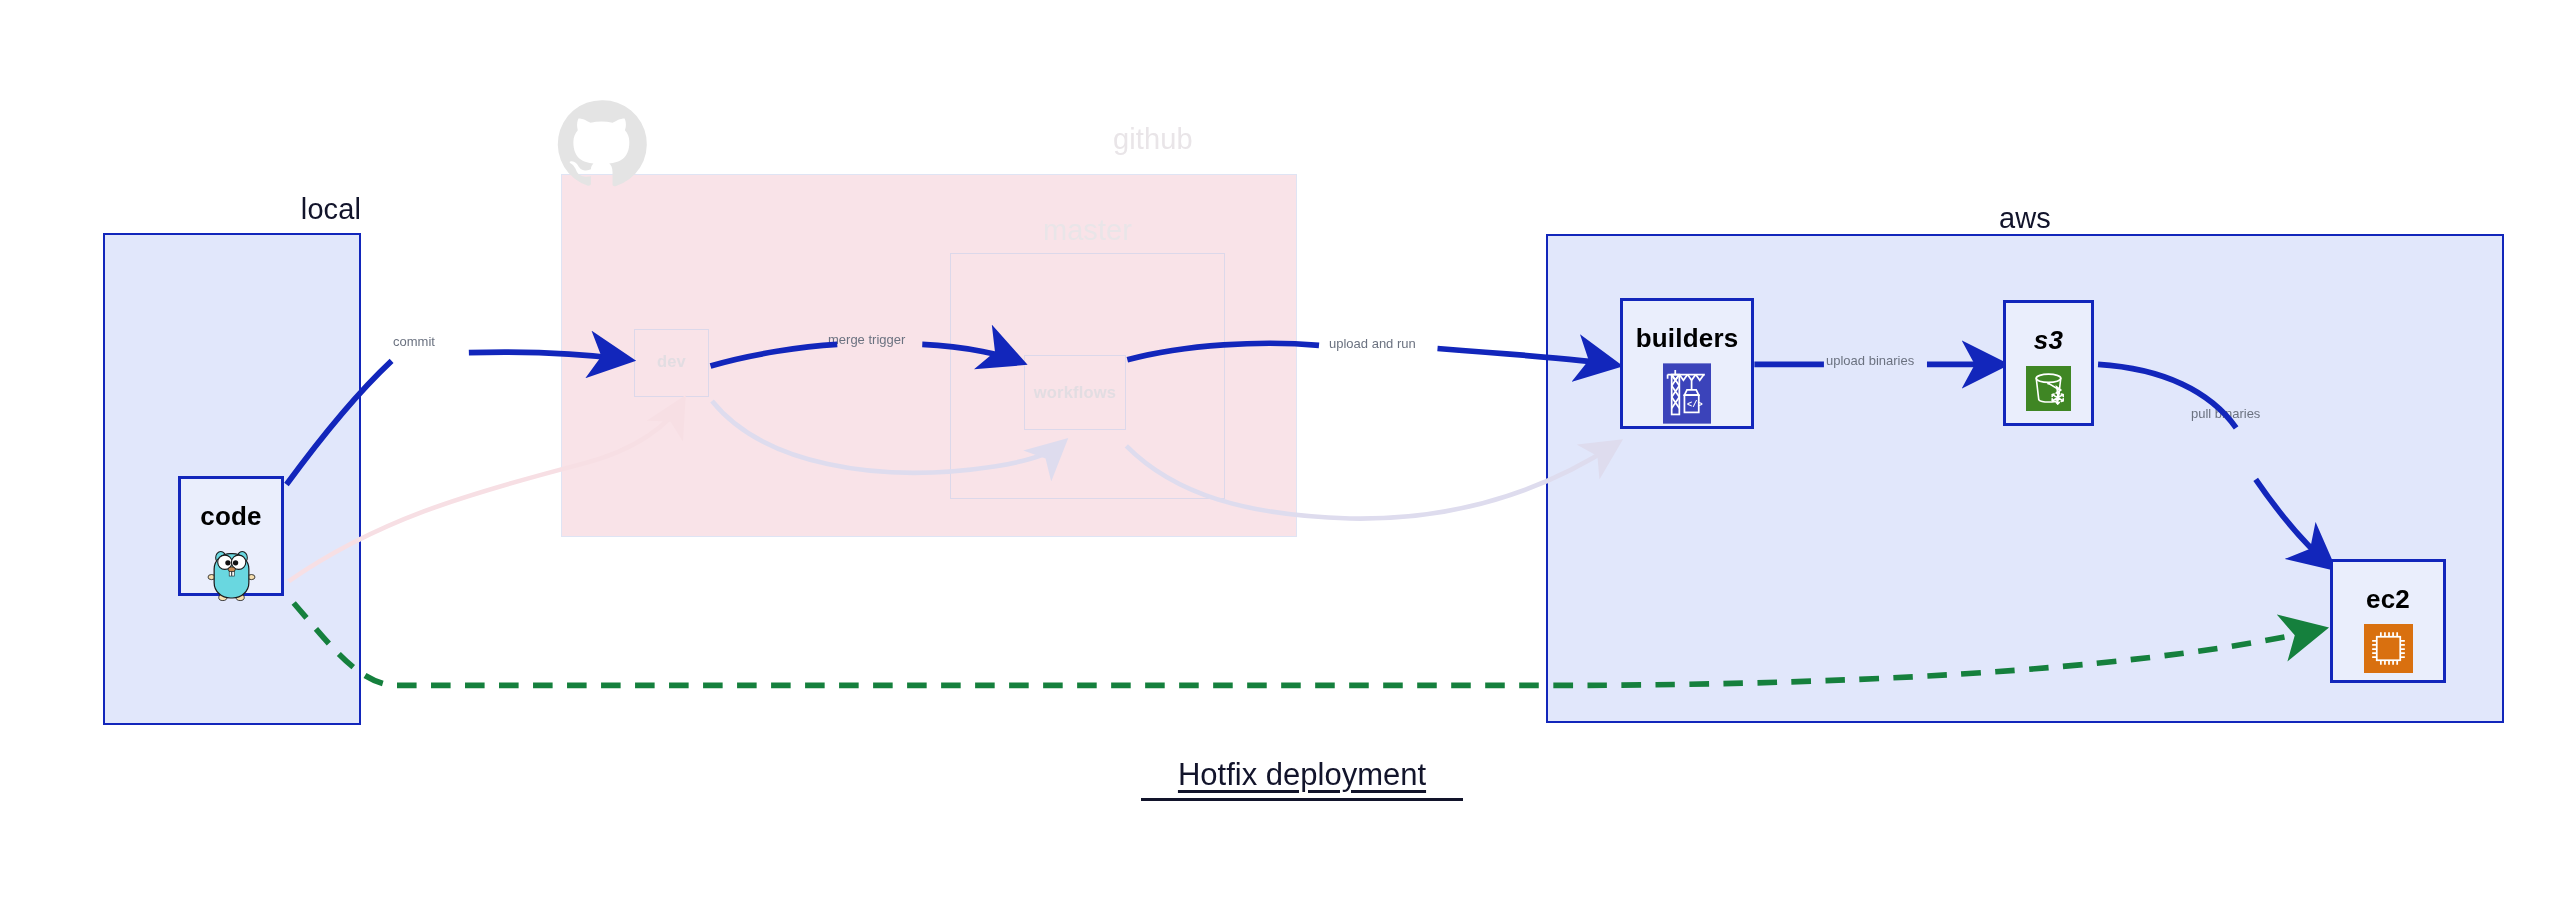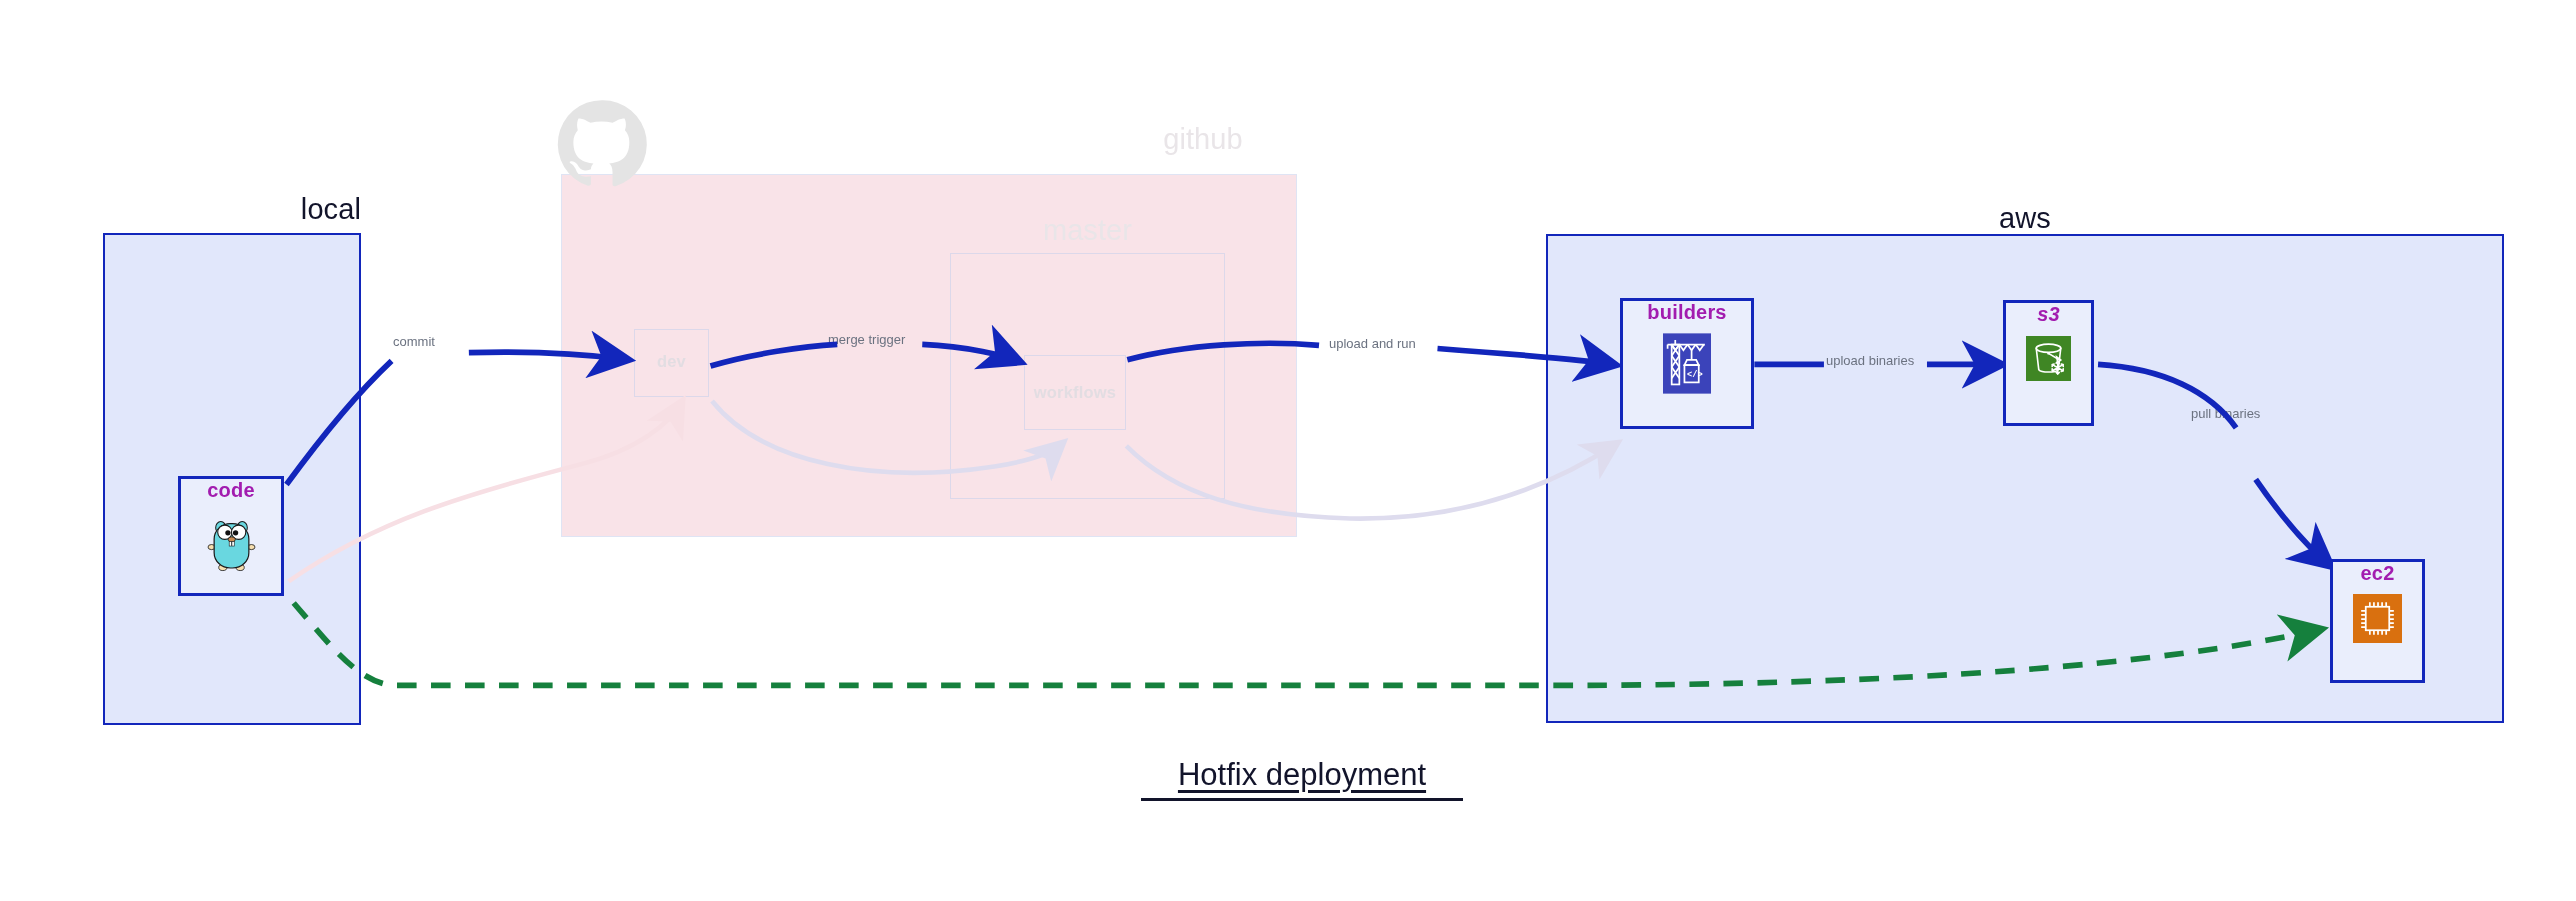--- a/index.html
+++ b/index.html
@@ -3,33 +3,33 @@
 <meta charset="utf-8">
 <style>
   html,body{margin:0;padding:0;background:#ffffff;}
   body{width:2604px;height:902px;font-family:"Liberation Sans",sans-serif;overflow:hidden;}
   #stage{position:relative;width:2604px;height:902px;background:#fff;}
   svg.layer{position:absolute;left:0;top:0;width:2604px;height:902px;overflow:visible;}
   .grp-label{position:absolute;font-size:29px;color:#12142b;letter-spacing:0.1px;white-space:nowrap;}
   .grp-label.faded{color:#e9e5e8;}
   .grp-box{position:absolute;box-sizing:border-box;}
   .node{position:absolute;box-sizing:border-box;display:flex;flex-direction:column;align-items:center;}
-  .node-title{font-size:20px;font-weight:bold;color:#a21caf;margin-top:0;letter-spacing:0.2px;}
+  .node-title{font-size:26px;font-weight:bold;color:#000000;margin-top:22px;letter-spacing:0.2px;}
   .node-title.faded{color:#e2dde2;}
   .node-icon{margin-top:13.4px;}
   .edge-label{position:absolute;font-size:13px;color:#6b7280;white-space:nowrap;background:transparent;}
   .diagram-title{position:absolute;font-size:31px;color:#12142b;text-decoration:underline;text-underline-offset:5.2px;white-space:nowrap;}
 </style>
 </head>
 <body>
 
 <div id="stage">
 
   <div class="grp-box" style="left:561px;top:174px;width:736px;height:363px;background:#f9e3e8;border:1.5px solid #dfe4f4;"></div>
-  <div class="grp-label faded" style="left:1113px;top:123px;width:180px;text-align:center;">github</div>
+  <div class="grp-label faded" style="left:1113px;top:123px;width:180px;text-align:left;">github</div>
 
   <svg class="layer" style="z-index:2;" viewBox="0 0 5054 1750" width="2604" height="902">
     <g transform="translate(1083,192) scale(7.1)" fill="#e4e4e4">
       <path d="M12 .3a12 12 0 0 0-3.8 23.4c.6.1.8-.3.8-.6v-2c-3.3.7-4-1.6-4-1.6-.6-1.4-1.4-1.8-1.4-1.8-1-.7.1-.7.1-.7 1.2.1 1.8 1.2 1.8 1.2 1 1.8 2.8 1.3 3.5 1 0-.8.4-1.3.7-1.6-2.7-.3-5.5-1.3-5.5-5.9 0-1.3.5-2.4 1.2-3.2 0-.4-.5-1.6.2-3.2 0 0 1-.3 3.3 1.2a11.5 11.5 0 0 1 6 0c2.3-1.5 3.3-1.2 3.3-1.2.7 1.6.2 2.8.1 3.2.8.8 1.2 1.9 1.2 3.2 0 4.6-2.8 5.6-5.5 5.9.5.4.9 1.1.9 2.3v3.3c0 .3.1.7.8.6A12 12 0 0 0 12 .3"></path>
     </g>
   </svg>
 
   <div class="grp-box" style="left:950px;top:253px;width:275px;height:246px;background:transparent;border:1.5px solid #dcd8ea;"></div>
   <div class="grp-label faded" style="left:950px;top:214px;width:275px;text-align:center;">master</div>
 
@@ -171,21 +171,21 @@
             <path d="M0,-12 L0,12 M-10.4,-6 L10.4,6 M-10.4,6 L10.4,-6"></path>
             <path d="M-3,-9 L0,-12 L3,-9 M-3,9 L0,12 L3,9"></path>
             <path d="M-10.8,-2.4 L-10.4,-6 L-7,-7.2 M10.8,2.4 L10.4,6 L7,7.2"></path>
             <path d="M-10.8,2.4 L-10.4,6 L-7,7.2 M10.8,-2.4 L10.4,-6 L7,-7.2"></path>
           </g>
         </g>
       </svg>
     </div>
   </div>
 
-  <div class="node" style="left:2330px;top:559px;width:95px;height:124px;background:#eaeefc;border:3.1px solid #1226bb;z-index:8;">
+  <div class="node" style="left:2330px;top:559px;width:116px;height:124px;background:#eaeefc;border:3.1px solid #1226bb;z-index:8;">
     <div class="node-title">ec2</div>
     <div class="node-icon" style="margin-top:9.3px;">
       <svg width="49" height="49" viewBox="0 0 96 96">
         <rect x="0" y="0" width="96" height="96" fill="#d9700f"></rect>
         <g fill="none" stroke="#ffffff" stroke-width="3.4">
           <rect x="25" y="25" width="46" height="46"></rect>
 
           <path d="M33 25 L33 16 M41 25 L41 16 M49 25 L49 16 M57 25 L57 16 M65 25 L65 16"></path>
 
           <path d="M33 71 L33 80 M41 71 L41 80 M49 71 L49 80 M57 71 L57 80 M65 71 L65 80"></path>

